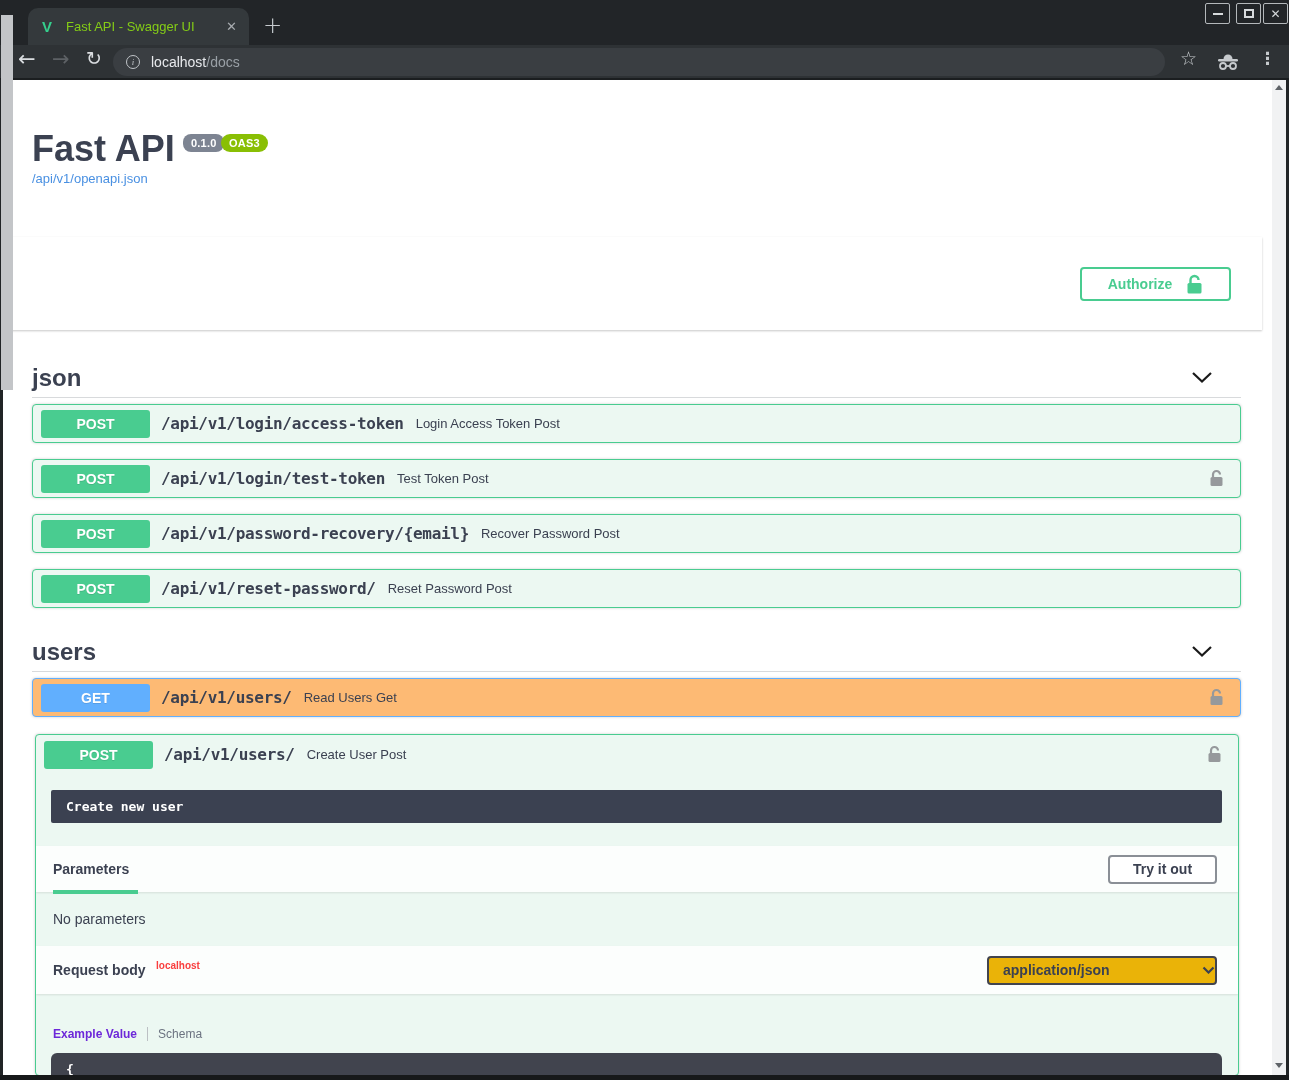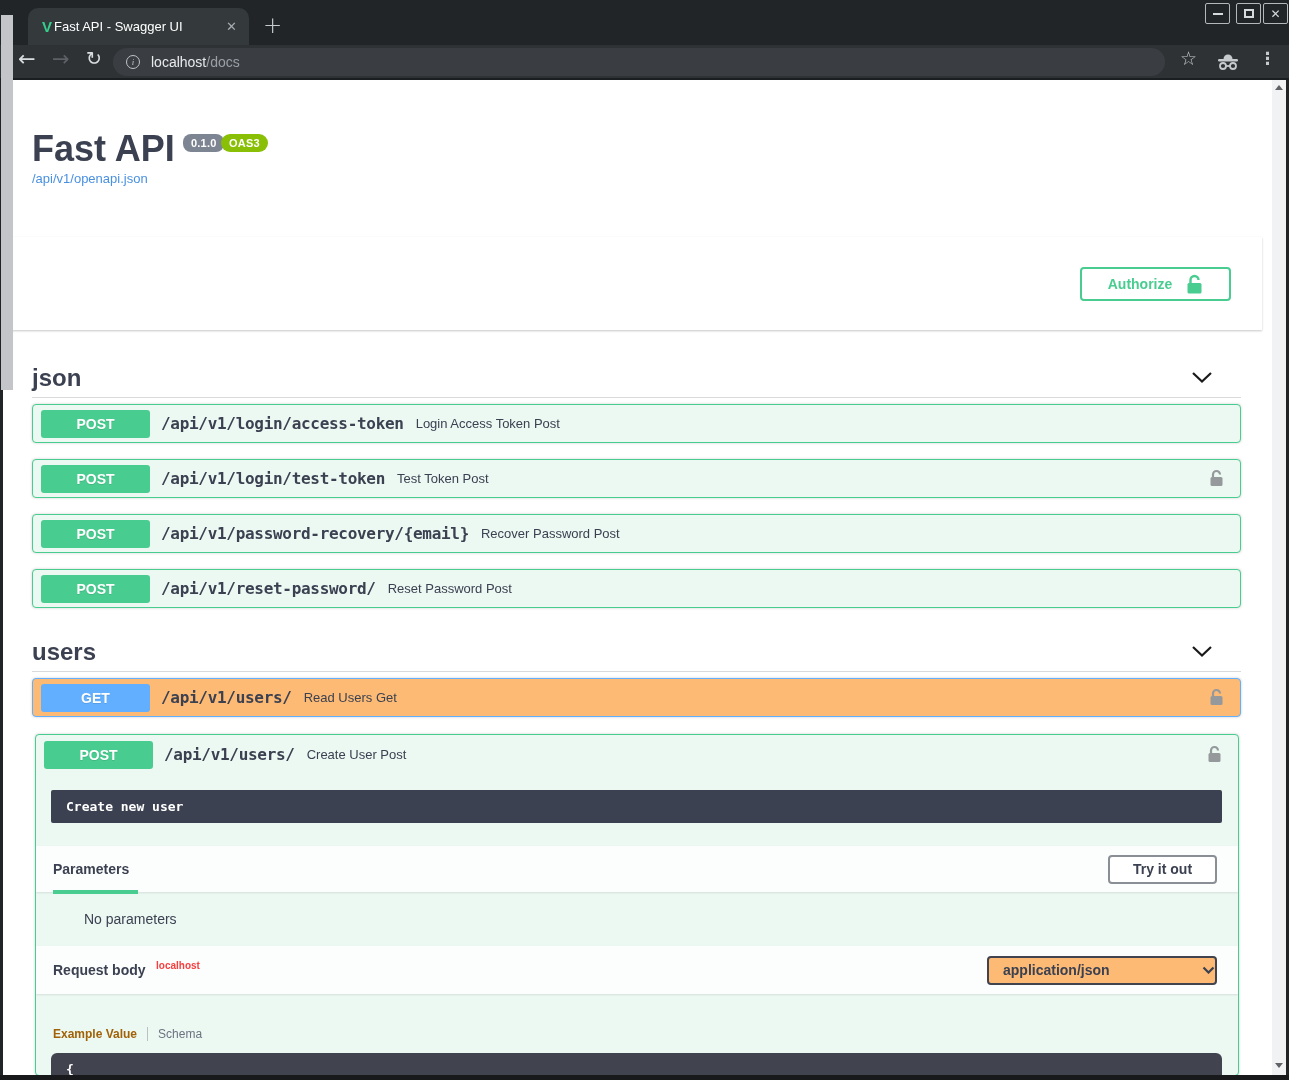--- a/index.html
+++ b/index.html
@@ -6,21 +6,21 @@
   html,body { width:1289px; height:1080px; background:#17191a; }
   #window {
     position:relative; width:1289px; height:1080px; overflow:hidden;
     background:#fff; font-family:"Liberation Sans",sans-serif;
   }
   
   #titlebar { position:absolute; left:0; top:0; width:1289px; height:45px; background:#222528; }
   .tab { position:absolute; left:28px; top:8px; width:221px; height:37px; background:#34393c;
          border-radius:10px 10px 0 0; display:flex; align-items:center; padding:0 12px 0 14px; }
   .favicon-v { color:#35cf8d; font-weight:800; font-size:15px; line-height:1; }
-  .tab-title { color:#ffffff; font-size:13px; margin-left:2px; flex:1; white-space:nowrap; }
+  .tab-title { color:#84cc16; font-size:13px; margin-left:14px; flex:1; white-space:nowrap; }
   .tab-close { color:#a8acb0; font-size:13px; }
   .new-tab { position:absolute; left:263px; top:12px; color:#c7cbcf; font-size:23px; font-weight:300;
              font-family:"DejaVu Sans",sans-serif; }
   .win-btn { position:absolute; top:3px; width:25px; height:21px; border:1px solid #b4b8bb;
              border-radius:2px; display:flex; align-items:center; justify-content:center; }
   #btn-min { left:1205px; } #btn-max { left:1236px; } #btn-close { left:1263px; }
   .glyph-min { width:10px; height:2px; background:#d7dadc; }
   .glyph-max { width:10px; height:9px; border:2px solid #d7dadc; }
   .glyph-close { color:#d7dadc; font-size:12px; line-height:1; }
 
@@ -99,29 +99,29 @@
               font-weight:700; display:flex; align-items:center; padding-left:15px; }
   .op-sec-header { position:absolute; left:0; right:0; height:46px; background:rgba(255,255,255,0.85);
                    box-shadow:0 1px 2px rgba(0,0,0,0.1); display:flex; align-items:center;
                    justify-content:space-between; padding:0 21px 0 17px; }
   #params-header { top:111px; }
   .params-tab { font-size:14px; font-weight:700; color:#3b4151; position:relative; }
   .params-tab::after { content:""; position:absolute; left:0; top:29px; width:85px; height:4px; background:#49cc90; }
   #try-btn { width:109px; height:29px; border:2px solid #8a8f96; border-radius:4px; background:#fff;
              font-size:14px; font-weight:600; color:#3b4151; display:flex; align-items:center;
              justify-content:center; cursor:pointer; font-family:"Liberation Sans",sans-serif; }
-  #no-params { position:absolute; left:17px; top:176px; font-size:14px; color:#3b4151;margin-left:31px; }
+  #no-params { position:absolute; left:17px; top:176px; font-size:14px; color:#3b4151; }
   #body-header { top:211px; height:48px; }
   .req-label { font-size:14px; font-weight:700; color:#3b4151; }
   .required-sup { color:#f93e3e; font-size:10px; font-weight:600; margin-left:6px; position:relative; top:-6px; }
-  #media-select { width:230px; height:29px; border:2px solid #41444e; border-radius:4px; background:#fdba74;
+  #media-select { width:230px; height:29px; border:2px solid #41444e; border-radius:4px; background:#eab308;
                   display:flex; align-items:center; justify-content:space-between; padding:0 0 0 14px;
                   font-size:14px; font-weight:700; color:#3b4151; cursor:pointer; }
   #tabs-line { position:absolute; left:17px; top:292px; display:flex; align-items:center; font-size:12px; }
-  .tab-example { font-weight:700; color:#a16207; cursor:pointer; }
+  .tab-example { font-weight:700; color:#6d28d9; cursor:pointer; }
   .tab-sep { width:1px; height:14px; background:#bcc0c4; margin:0 10px; }
   .tab-schema { color:#6b7280; cursor:pointer; }
   #code-block { position:absolute; left:15px; top:318px; width:1171px; height:42px; background:#41444e;
                 border-radius:6px; color:#fff; font-family:"DejaVu Sans Mono",monospace; font-size:13px;
                 font-weight:700; padding:9px 0 0 15px; }
 </style>
 </head>
 <body>
 
 <div id="window">

